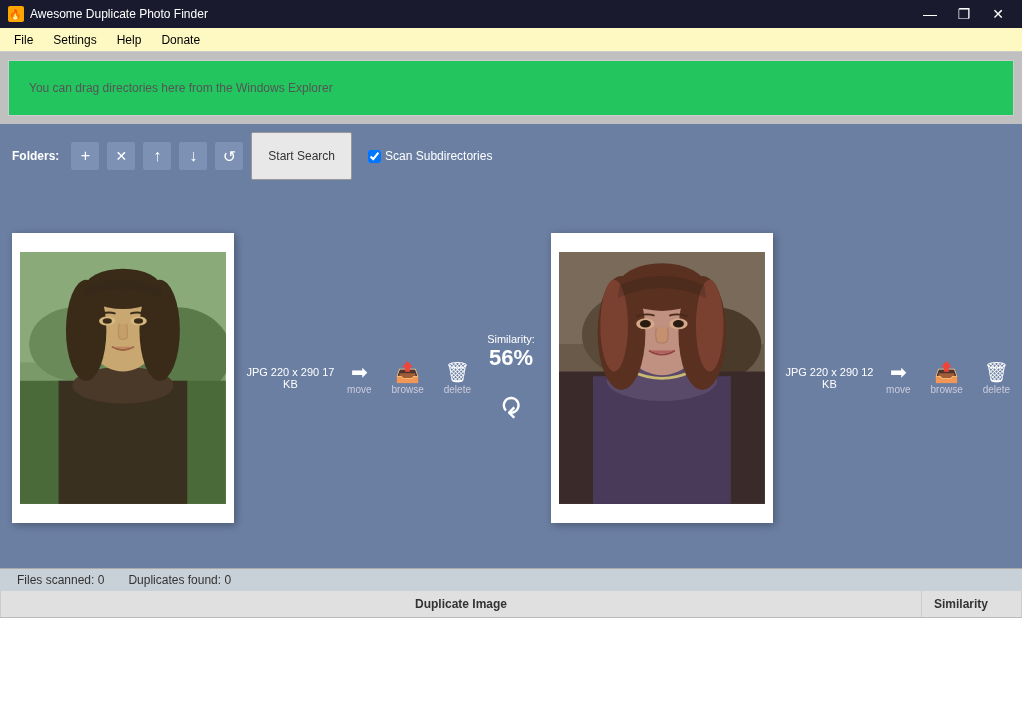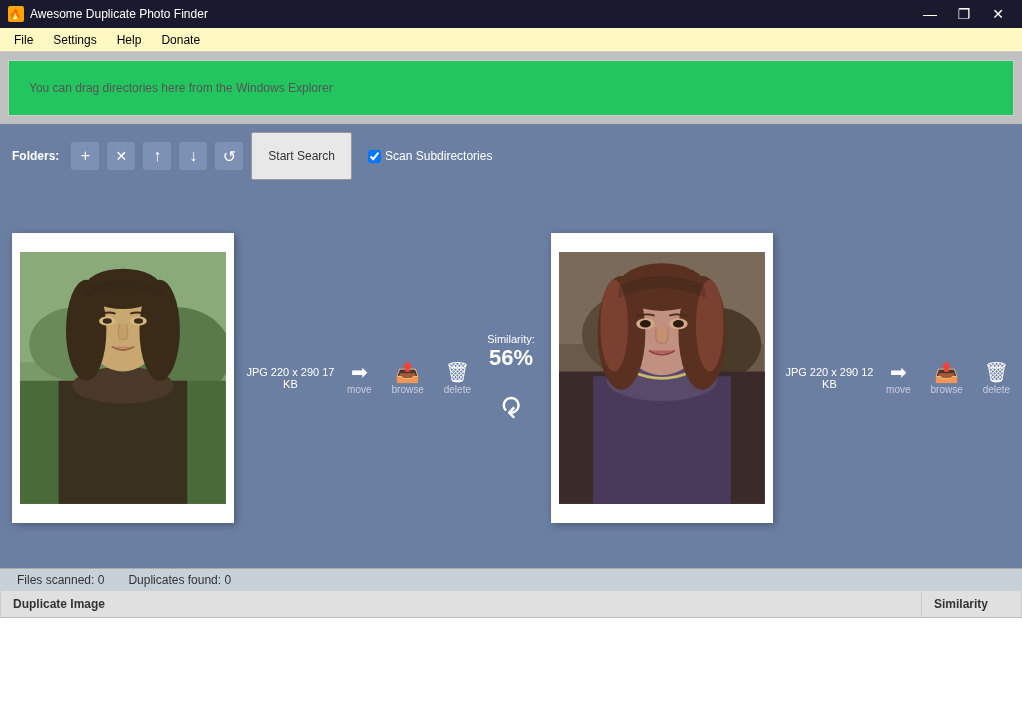--- a/index.html
+++ b/index.html
@@ -149,21 +149,21 @@
       border-bottom: 1px solid #bbb;
     }
     .results-col {
       padding: 6px 12px;
       font-size: 12px;
       font-weight: bold;
       color: #333;
       border-right: 1px solid #ccc;
     }
     .results-col.original { flex: 1; }
-    .results-col.duplicate { flex: 1; border-left: 1px solid #ccc; }
+    .results-col.duplicate { flex: 1; border-left: 1px solid #ccc; text-align: center; }
     .results-col.similarity { width: 100px; }
     .results-body {
       background: white;
       min-height: 80px;
     }
 
     .main-content {
       display: flex;
       flex-direction: column;
       height: calc(726px - 28px - 24px);

